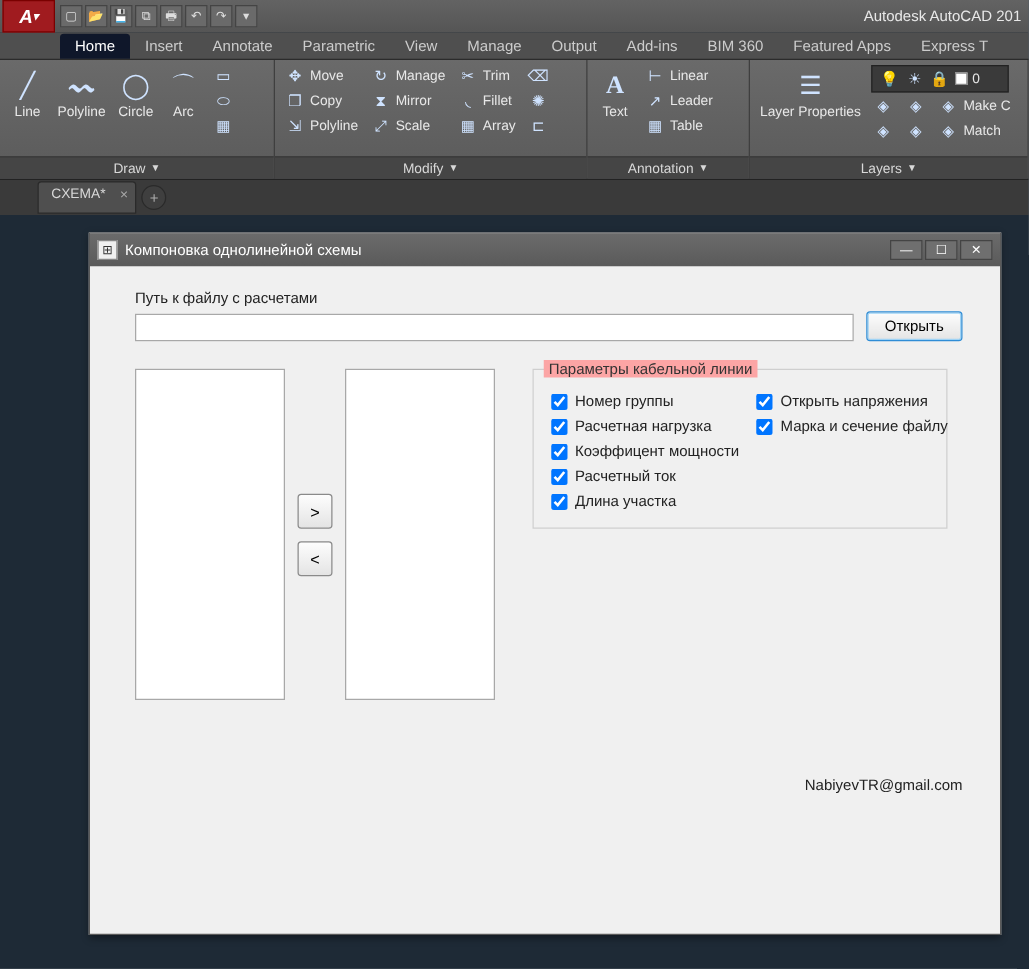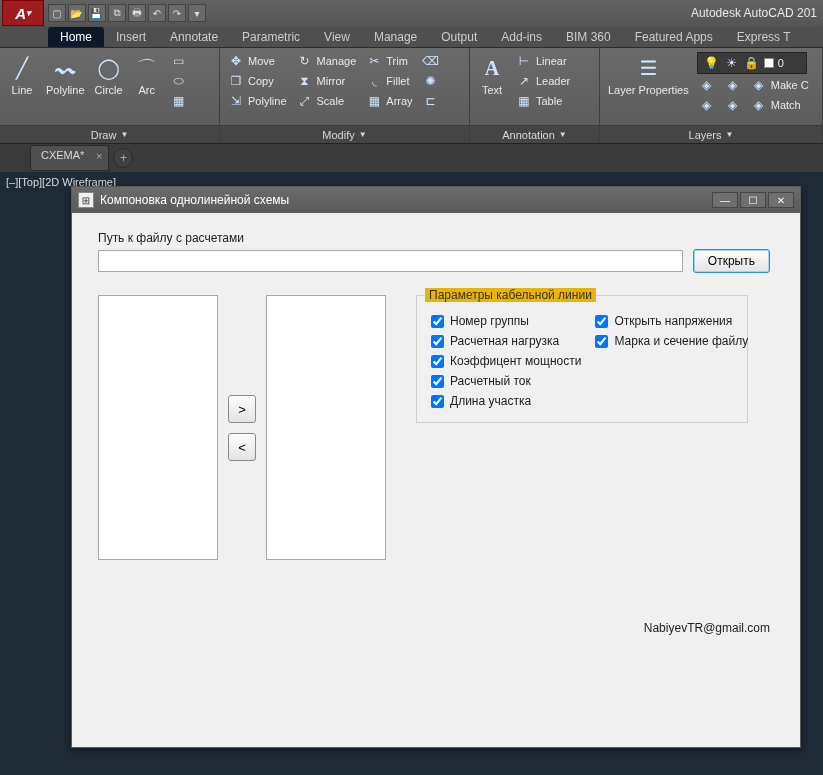--- a/index.html
+++ b/index.html
@@ -40,35 +40,35 @@
 
 .model { position: relative; height: 603px; background: #1e2a36; }
 .viewcube-label { color: #d8d8d8; font-size: 11px; padding: 4px 6px; }
 
 
 .dialog { position: absolute; left: 71px; top: 14px; width: 730px; height: 562px; background: #f0f0f0; border: 1px solid #5a5a5a; box-shadow: 0 2px 6px rgba(0,0,0,0.4); }
 .dlg-title { height: 26px; background: linear-gradient(#6b6b6b,#5a5a5a); display: flex; align-items: center; padding: 0 6px; color: #fff; font-size: 12px; }
 .dlg-title .ico { width: 16px; height: 16px; margin-right: 6px; background: #f0f0f0; border: 1px solid #888; display:flex; align-items:center; justify-content:center; font-size:10px; color:#333; }
 .dlg-title .wbtns { display: flex; gap: 2px; }
 .dlg-title .wbtn { width: 26px; height: 16px; background: #6f6f6f; border: 1px solid #444; color: #fff; font-size: 10px; display: flex; align-items: center; justify-content: center; cursor: pointer; }
-.dlg-body { padding: 18px 30px 8px 26px; font-size: 12px; color: #222; position: relative; height: 430px; }
+.dlg-body { padding: 18px 30px 8px 36px; font-size: 12px; color: #222; position: relative; height: 430px; }
 
 .field-lbl { font-size: 12px; margin-bottom: 4px; }
-.path-row { display: flex; gap: 10px; align-items: center; margin-bottom: 22px; }
+.path-row { display: flex; gap: 10px; align-items: flex-end; margin-bottom: 22px; }
 .path-input { flex: 1; height: 22px; background: #fff; border: 1px solid #a8a8a8; padding: 2px 4px; font-size: 12px; }
 .win-btn { height: 24px; padding: 0 14px; background: linear-gradient(#fdfdfd,#e4e4e4); border: 1px solid #8a8a8a; border-radius: 3px; font-size: 12px; cursor: pointer; }
 .win-btn.primary { border: 1px solid #2f8dd6; box-shadow: inset 0 0 0 1px #9fd3f5; }
 
 .lists-area { display: flex; gap: 10px; align-items: flex-start; }
 .listbox { width: 120px; height: 265px; background: #fff; border: 1px solid #a8a8a8; }
 .move-btns { display: flex; flex-direction: column; gap: 10px; margin-top: 100px; }
 .move-btn { width: 28px; height: 28px; background: linear-gradient(#fdfdfd,#e4e4e4); border: 1px solid #8a8a8a; border-radius: 3px; font-size: 13px; cursor: pointer; }
 
 .groupbox { border: 1px solid #cfcfcf; padding: 18px 14px 14px 14px; position: relative; width: 332px; margin-left: 20px; }
-.groupbox .legend { position: absolute; top: -8px; left: 8px; background: #eab308; padding: 0 4px; font-size: 12px; color: #333; }
+.groupbox .legend { position: absolute; top: -8px; left: 8px; background: #fca5a5; padding: 0 4px; font-size: 12px; color: #333; }
 .gb-grid { display: grid; grid-template-columns: 1fr 1fr; gap: 6px 14px; }
 .chk { display: flex; align-items: flex-end; gap: 6px; font-size: 12px; cursor: pointer; white-space: nowrap; }
 .chk input { width: 13px; height: 13px; }
 
 .action-row { display: flex; gap: 10px; margin-top: 10px; margin-left: 140px; }
 .footer-email { position: absolute; right: 30px; bottom: 8px; font-size: 12px; color: #222; }
 </style>
 </head>
 <body>
 
@@ -283,21 +283,20 @@
 
 <div class="doc-tabs">
   <div class="doc-tab">
     <span>CXEMA*</span>
     <span class="close">×</span>
   </div>
   <div class="doc-add">+</div>
 </div>
 
 <div class="model">
-  <div class="viewcube-label">[–][Top][2D Wireframe]</div>
 
   <div class="dialog">
     <div class="dlg-title">
       <span class="ico">⊞</span>
       <span>Компоновка однолинейной схемы</span>
       <div class="spacer"></div>
       <div class="wbtns">
         <div class="wbtn">—</div>
         <div class="wbtn">☐</div>
         <div class="wbtn">✕</div>

